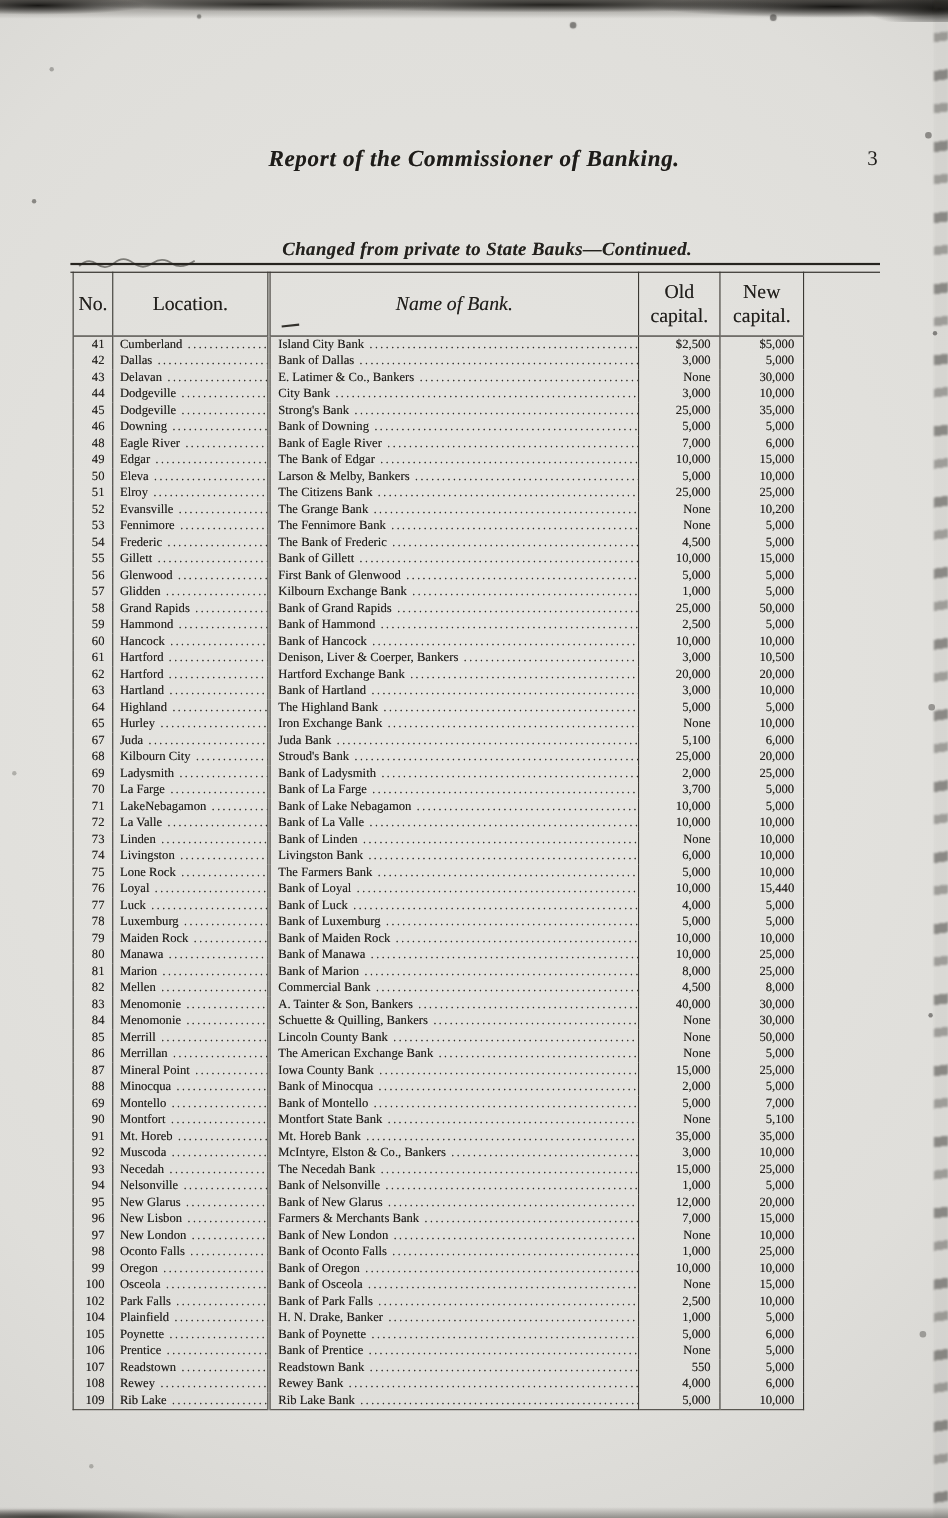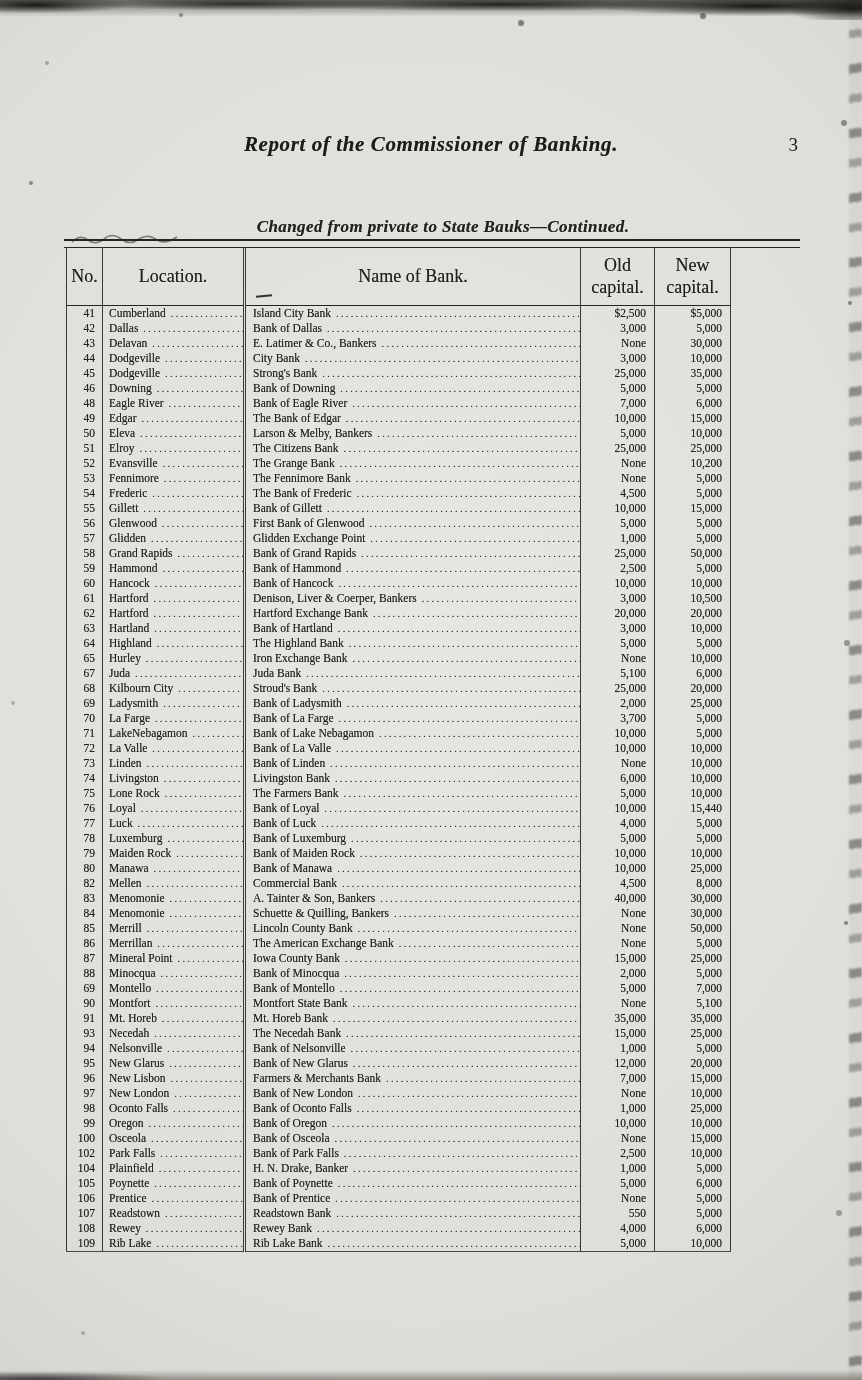--- a/index.html
+++ b/index.html
@@ -88,21 +88,21 @@
   col.c-no{width:36px;} col.c-loc{width:142px;} col.c-bank{width:336px;}
   col.c-old{width:74px;} col.c-new{width:76px;}
   thead th{
     height:54px;vertical-align:middle;text-align:center;
     font-weight:400;font-size:18px;line-height:1.25;
     border-bottom:1.3px solid #26241f;padding:2px 4px;
   }
   th,td{border-left:1px solid #3a3833;}
   th:first-child,td:first-child{border-left:none;}
   th.h-bank,td.bank{border-left:3px double #3a3833;}
-  th.h-bank{position:relative;}
+  th.h-bank{position:relative;font-style:italic;}
   th.h-bank::after{
     content:"";position:absolute;left:10px;bottom:8px;width:16px;height:1.6px;
     background:#33312c;transform:rotate(-6deg);
   }
   tbody td{
     height:14px;line-height:14px;padding:0 3px;
     white-space:nowrap;overflow:hidden;vertical-align:baseline;
   }
   tbody td.no{text-align:right;padding-right:7px;}
   tbody td.loc{padding-left:6px;}
@@ -254,21 +254,21 @@
         <tr>
           <td class="no">56</td>
           <td class="loc">Glenwood</td>
           <td class="bank">First Bank of Glenwood</td>
           <td class="old">5,000</td>
           <td class="new">5,000</td>
         </tr>
         <tr>
           <td class="no">57</td>
           <td class="loc">Glidden</td>
-          <td class="bank">Glidden Exchange Point</td>
+          <td class="bank">Kilbourn Exchange Bank</td>
           <td class="old">1,000</td>
           <td class="new">5,000</td>
         </tr>
         <tr>
           <td class="no">58</td>
           <td class="loc">Grand Rapids</td>
           <td class="bank">Bank of Grand Rapids</td>
           <td class="old">25,000</td>
           <td class="new">50,000</td>
         </tr>
@@ -413,20 +413,27 @@
           <td class="new">10,000</td>
         </tr>
         <tr>
           <td class="no">80</td>
           <td class="loc">Manawa</td>
           <td class="bank">Bank of Manawa</td>
           <td class="old">10,000</td>
           <td class="new">25,000</td>
         </tr>
         <tr>
+          <td class="no">81</td>
+          <td class="loc">Marion</td>
+          <td class="bank">Bank of Marion</td>
+          <td class="old">8,000</td>
+          <td class="new">25,000</td>
+        </tr>
+        <tr>
           <td class="no">82</td>
           <td class="loc">Mellen</td>
           <td class="bank">Commercial Bank</td>
           <td class="old">4,500</td>
           <td class="new">8,000</td>
         </tr>
         <tr>
           <td class="no">83</td>
           <td class="loc">Menomonie</td>
           <td class="bank">A. Tainter &amp; Son, Bankers</td>
@@ -483,20 +490,27 @@
           <td class="new">5,100</td>
         </tr>
         <tr>
           <td class="no">91</td>
           <td class="loc">Mt. Horeb</td>
           <td class="bank">Mt. Horeb Bank</td>
           <td class="old">35,000</td>
           <td class="new">35,000</td>
         </tr>
         <tr>
+          <td class="no">92</td>
+          <td class="loc">Muscoda</td>
+          <td class="bank">McIntyre, Elston &amp; Co., Bankers</td>
+          <td class="old">3,000</td>
+          <td class="new">10,000</td>
+        </tr>
+        <tr>
           <td class="no">93</td>
           <td class="loc">Necedah</td>
           <td class="bank">The Necedah Bank</td>
           <td class="old">15,000</td>
           <td class="new">25,000</td>
         </tr>
         <tr>
           <td class="no">94</td>
           <td class="loc">Nelsonville</td>
           <td class="bank">Bank of Nelsonville</td>

